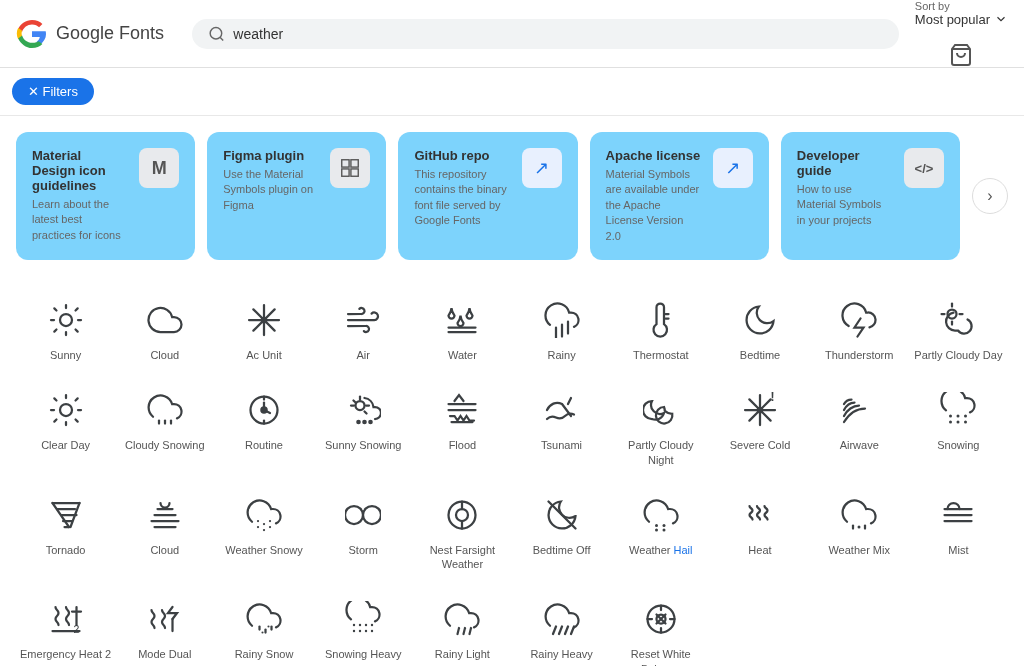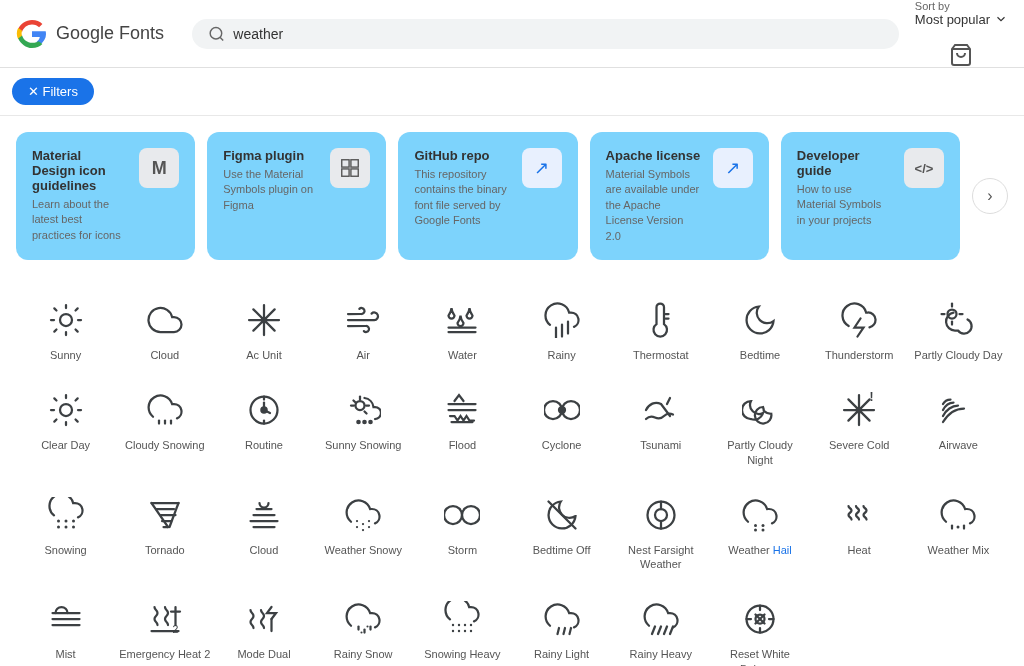--- a/index.html
+++ b/index.html
@@ -477,30 +477,20 @@
           <path d="M3 12h18"></path>
           <path d="M3 8h18"></path>
           <path d="M4 16h3l2 3 2-3 2 3 2-3 2 3h3"></path>
           <path d="M7 6l3-4 3 4"></path>
           <path d="M5 20h14"></path>
         </svg>
       </div>
       <span class="icon-label">Flood</span>
     </div>
 
-    <div class="icon-item">
-      <div class="icon-svg">
-        <svg viewBox="0 0 24 24" fill="none" stroke="#3c4043" stroke-width="1.5" stroke-linecap="round">
-          <path d="M12 12c0-3.31 2.69-6 6-6a6 6 0 0 1 0 12c-3.31 0-6-2.69-6-6z"></path>
-          <path d="M12 12c0 3.31-2.69 6-6 6a6 6 0 0 1 0-12c3.31 0 6 2.69 6 6z"></path>
-          <circle cx="12" cy="12" r="2" fill="#3c4043"></circle>
-        </svg>
-      </div>
-      <span class="icon-label">Cyclone</span>
-    </div>
 
     <div class="icon-item">
       <div class="icon-svg">
         <svg viewBox="0 0 24 24" fill="none" stroke="#3c4043" stroke-width="1.5" stroke-linecap="round">
           <path d="M2 12c2-4 6-6 10-4l6 8"></path>
           <path d="M2 18c2-2 4-2 6-1s4 1 6-1 4-2 6-1"></path>
           <path d="M16 8l2-4"></path>
         </svg>
       </div>
       <span class="icon-label">Tsunami</span>
@@ -605,37 +595,37 @@
           <path d="M12 12c0-3.31 2.69-6 6-6a6 6 0 0 1 0 12c-3.31 0-6-2.69-6-6z"></path>
           <path d="M12 12c0 3.31-2.69 6-6 6a6 6 0 0 1 0-12c3.31 0 6 2.69 6 6z"></path>
         </svg>
       </div>
       <span class="icon-label">Storm</span>
     </div>
 
     <div class="icon-item">
       <div class="icon-svg">
         <svg viewBox="0 0 24 24" fill="none" stroke="#3c4043" stroke-width="1.5" stroke-linecap="round">
-          <path d="M21 12.79A9 9 0 1 1 11.21 3a7 7 0 0 0 9.58 9.79z"></path>
-          <line x1="3" y1="3" x2="21" y2="21"></line>
-        </svg>
-      </div>
-      <span class="icon-label">Bedtime Off</span>
-    </div>
-
-    <div class="icon-item">
-      <div class="icon-svg">
-        <svg viewBox="0 0 24 24" fill="none" stroke="#3c4043" stroke-width="1.5" stroke-linecap="round">
           <circle cx="12" cy="12" r="9"></circle>
           <circle cx="12" cy="12" r="4"></circle>
           <line x1="12" y1="3" x2="12" y2="8"></line>
           <line x1="12" y1="16" x2="12" y2="21"></line>
         </svg>
       </div>
       <span class="icon-label">Nest Farsight Weather</span>
+    </div>
+
+    <div class="icon-item">
+      <div class="icon-svg">
+        <svg viewBox="0 0 24 24" fill="none" stroke="#3c4043" stroke-width="1.5" stroke-linecap="round">
+          <path d="M21 12.79A9 9 0 1 1 11.21 3a7 7 0 0 0 9.58 9.79z"></path>
+          <line x1="3" y1="3" x2="21" y2="21"></line>
+        </svg>
+      </div>
+      <span class="icon-label">Bedtime Off</span>
     </div>
 
     <div class="icon-item">
       <div class="icon-svg">
         <svg viewBox="0 0 24 24" fill="none" stroke="#3c4043" stroke-width="1.5" stroke-linecap="round">
           <path d="M20 17.58A5 5 0 0 0 18 8h-1.26A8 8 0 1 0 4 16.5"></path>
           <circle cx="9" cy="19" r="1" fill="#3c4043" stroke="none"></circle>
           <circle cx="14" cy="19" r="1" fill="#3c4043" stroke="none"></circle>
           <circle cx="9" cy="22" r="1" fill="#3c4043" stroke="none"></circle>
           <circle cx="14" cy="22" r="1" fill="#3c4043" stroke="none"></circle>

